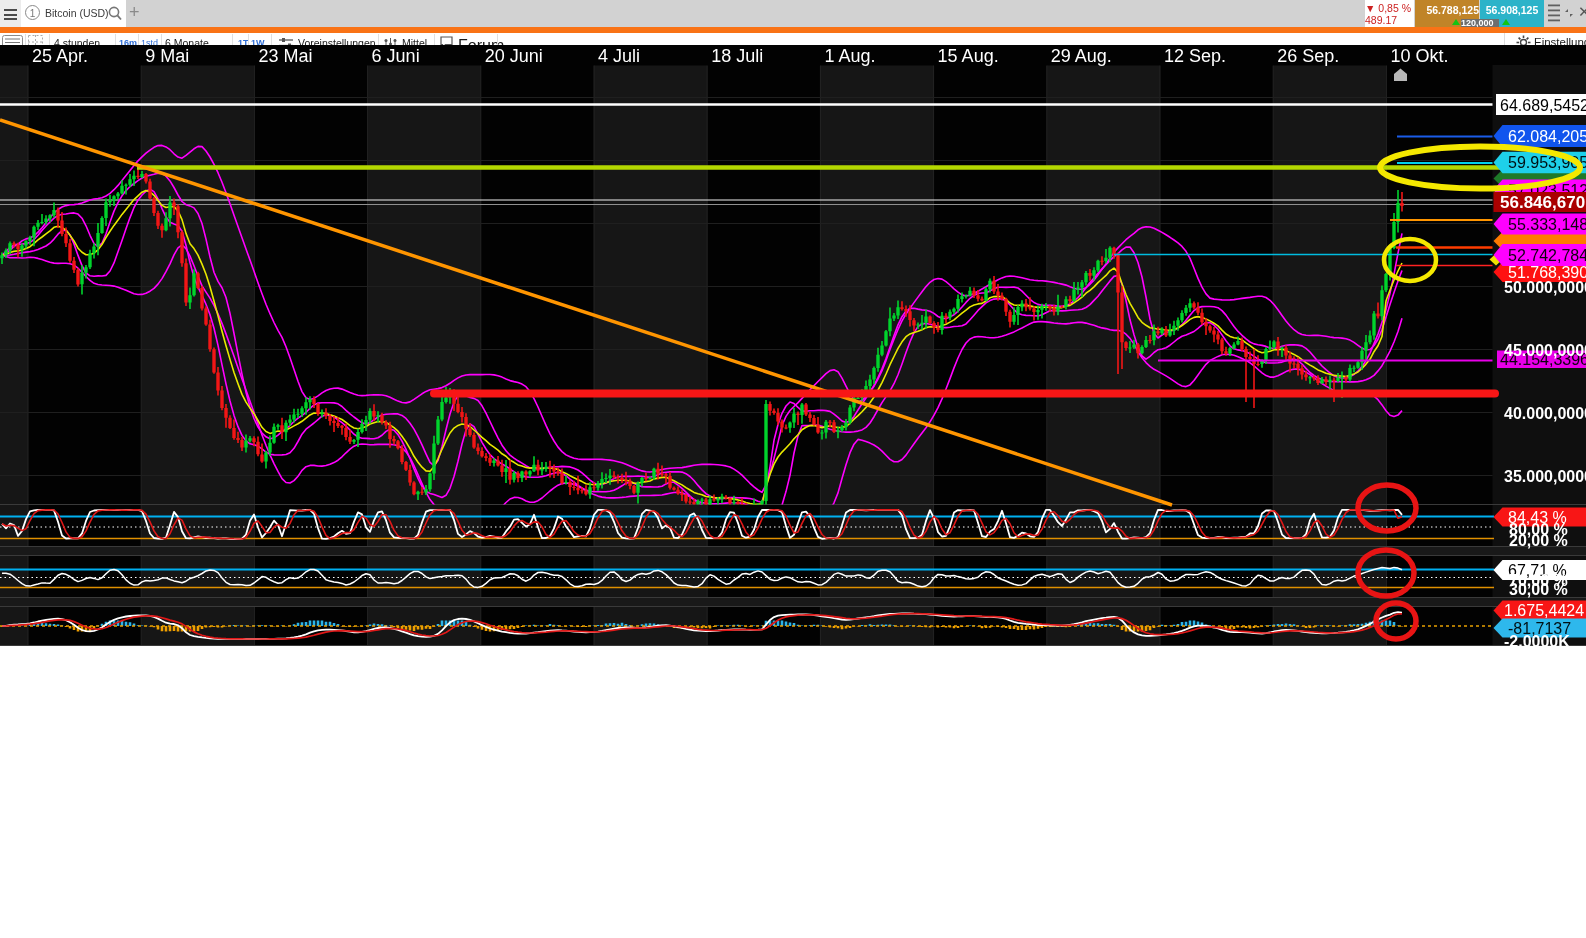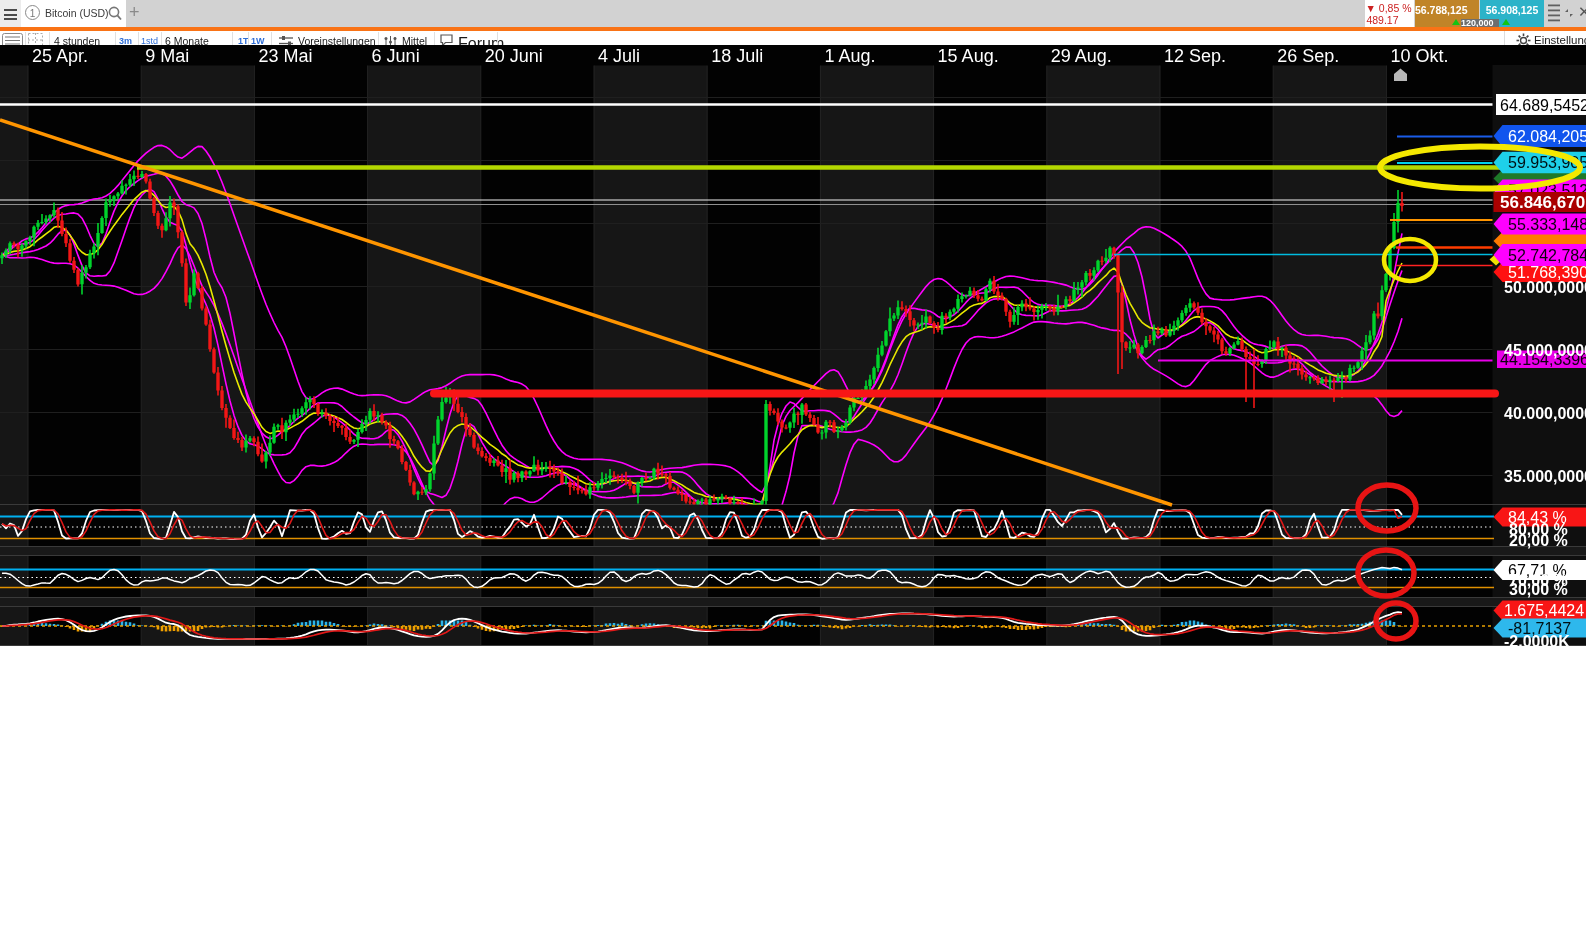--- a/index.html
+++ b/index.html
@@ -13,56 +13,56 @@
   </div>
   <div class="abs" style="left:21px;top:0;width:105px;height:27px;background:#ffffff">
     <div class="abs" style="left:4px;top:5px;width:15px;height:15px;border:1.5px solid #8a8a8a;border-radius:50%;color:#777;font-size:10px;text-align:center;line-height:15px">1</div>
     <div class="abs" style="left:24px;top:7px;font-size:10.5px;color:#3a3a3a">Bitcoin (USD)</div>
     <svg class="abs" style="left:86px;top:5px" width="16" height="17">
         <circle cx="7" cy="7" r="4.6" fill="none" stroke="#777" stroke-width="1.6"></circle>
         <line x1="10.4" y1="10.4" x2="14" y2="14.5" stroke="#777" stroke-width="1.8"></line>
       </svg>
   </div>
   <div class="abs" style="left:129px;top:2px;font-size:18px;color:#8a8a8a">+</div>
-  <div class="abs" style="left:1365px;top:0;width:49px;height:27px;background:#ffffff;text-align:center">
+  <div class="abs" style="left:1365px;top:0;width:49px;height:27px;background:#ffffff;text-align:left">
     <div style="font-size:10.5px;color:#cc2222;margin-top:2px;padding-right:2px">▼ 0,85 %</div>
     <div style="font-size:10.5px;color:#cc2222;padding-right:14px">489.17</div>
   </div>
-  <div class="abs" style="left:1415px;top:0;width:64px;height:27px;background:#c08428;color:#fff;font-size:10.5px;font-weight:bold;text-align:left;line-height:20px">56.788,125</div>
+  <div class="abs" style="left:1415px;top:0;width:64px;height:27px;background:#c08428;color:#fff;font-size:10.5px;font-weight:bold;text-align:right;line-height:20px">56.788,125</div>
   <div class="abs" style="left:1480px;top:0;width:64px;height:39px;background:#2cb3c9;color:#fff;font-size:10.5px;font-weight:bold;text-align:center;line-height:20px">56.908,125</div>
   <div class="abs" style="left:1452px;top:19px;width:0;height:0;border-left:4.5px solid transparent;border-right:4.5px solid transparent;border-bottom:6.5px solid #13c413"></div>
   <div class="abs" style="left:1461px;top:18.5px;width:38px;height:8.5px;background:#6e6e6e;color:#fff;font-size:9px;font-weight:bold;text-align:left;line-height:8.5px">120,000</div>
   <div class="abs" style="left:1502px;top:19px;width:0;height:0;border-left:4.5px solid transparent;border-right:4.5px solid transparent;border-bottom:6.5px solid #13c413"></div>
   <svg class="abs" style="left:1548px;top:4px" width="14" height="20">
     <rect x="0" y="0.5" width="12" height="1.8" fill="#606060"></rect>
       <rect x="0" y="5.5" width="12" height="1.8" fill="#606060"></rect>
     <rect x="0" y="10.5" width="12" height="1.8" fill="#606060"></rect>
       <rect x="0" y="15.5" width="12" height="1.8" fill="#606060"></rect>
     </svg>
   <svg class="abs" style="left:1563px;top:7px" width="12" height="12">
     <path d="M5,2 L5,5 L2,5 Z" fill="#606060"></path>
       <path d="M7,10 L7,7 L10,7 Z" fill="#606060"></path>
     </svg>
   <div class="abs" style="left:1578px;top:3px;font-size:15px;color:#555">✕</div>
 </div>
 
-<div class="abs" style="left:0;top:27px;width:1586px;height:18px;background:#ffffff;border-top:4px solid #f97316">
+<div class="abs" style="left:0;top:27px;width:1586px;height:18px;background:#ffffff;border-top:6px solid #f97316">
   <svg class="abs" style="left:2px;top:2px" width="21" height="15">
     <rect x="0.5" y="0.5" width="20" height="14" fill="none" stroke="#8a8a8a" rx="2"></rect>
     <line x1="3" y1="4" x2="18" y2="4" stroke="#777"></line>
       <line x1="3" y1="7.5" x2="18" y2="7.5" stroke="#777"></line>
       <line x1="3" y1="11" x2="18" y2="11" stroke="#777"></line>
     </svg>
   <svg class="abs" style="left:28px;top:2px" width="16" height="15">
     <rect x="0.5" y="0.5" width="14" height="13" fill="none" stroke="#aaa" stroke-dasharray="2,2"></rect>
     <line x1="7.5" y1="0" x2="7.5" y2="14" stroke="#aaa" stroke-dasharray="2,2"></line>
       <line x1="0" y1="7" x2="15" y2="7" stroke="#aaa" stroke-dasharray="2,2"></line>
     </svg>
   <div class="abs" style="left:54px;top:4px;font-size:10.5px;color:#1a1a1a">4 stunden</div>
-  <div class="abs" style="left:119px;top:5px;font-size:9px;font-weight:bold;color:#2f6ed6">3m</div>
+  <div class="abs" style="left:119px;top:5px;font-size:9px;font-weight:bold;color:#2f6ed6">16m</div>
   <div class="abs" style="left:141px;top:5px;font-size:9px;font-weight:normal;color:#2f6ed6">1std</div>
   <div class="abs" style="left:165px;top:4px;font-size:10.5px;color:#1a1a1a">6 Monate</div>
   <div class="abs" style="left:238px;top:5px;font-size:9px;font-weight:bold;color:#2f6ed6">1T</div>
   <div class="abs" style="left:251px;top:5px;font-size:9px;font-weight:bold;color:#2f6ed6">1W</div>
   <svg class="abs" style="left:279px;top:4px" width="15" height="12">
     <line x1="0" y1="3" x2="14" y2="3" stroke="#555" stroke-width="1.3"></line>
       <rect x="3" y="1" width="3" height="4" fill="#555"></rect>
     <line x1="0" y1="8.5" x2="14" y2="8.5" stroke="#555" stroke-width="1.3"></line>
       <rect x="9" y="6.5" width="3" height="4" fill="#555"></rect>
     </svg>

